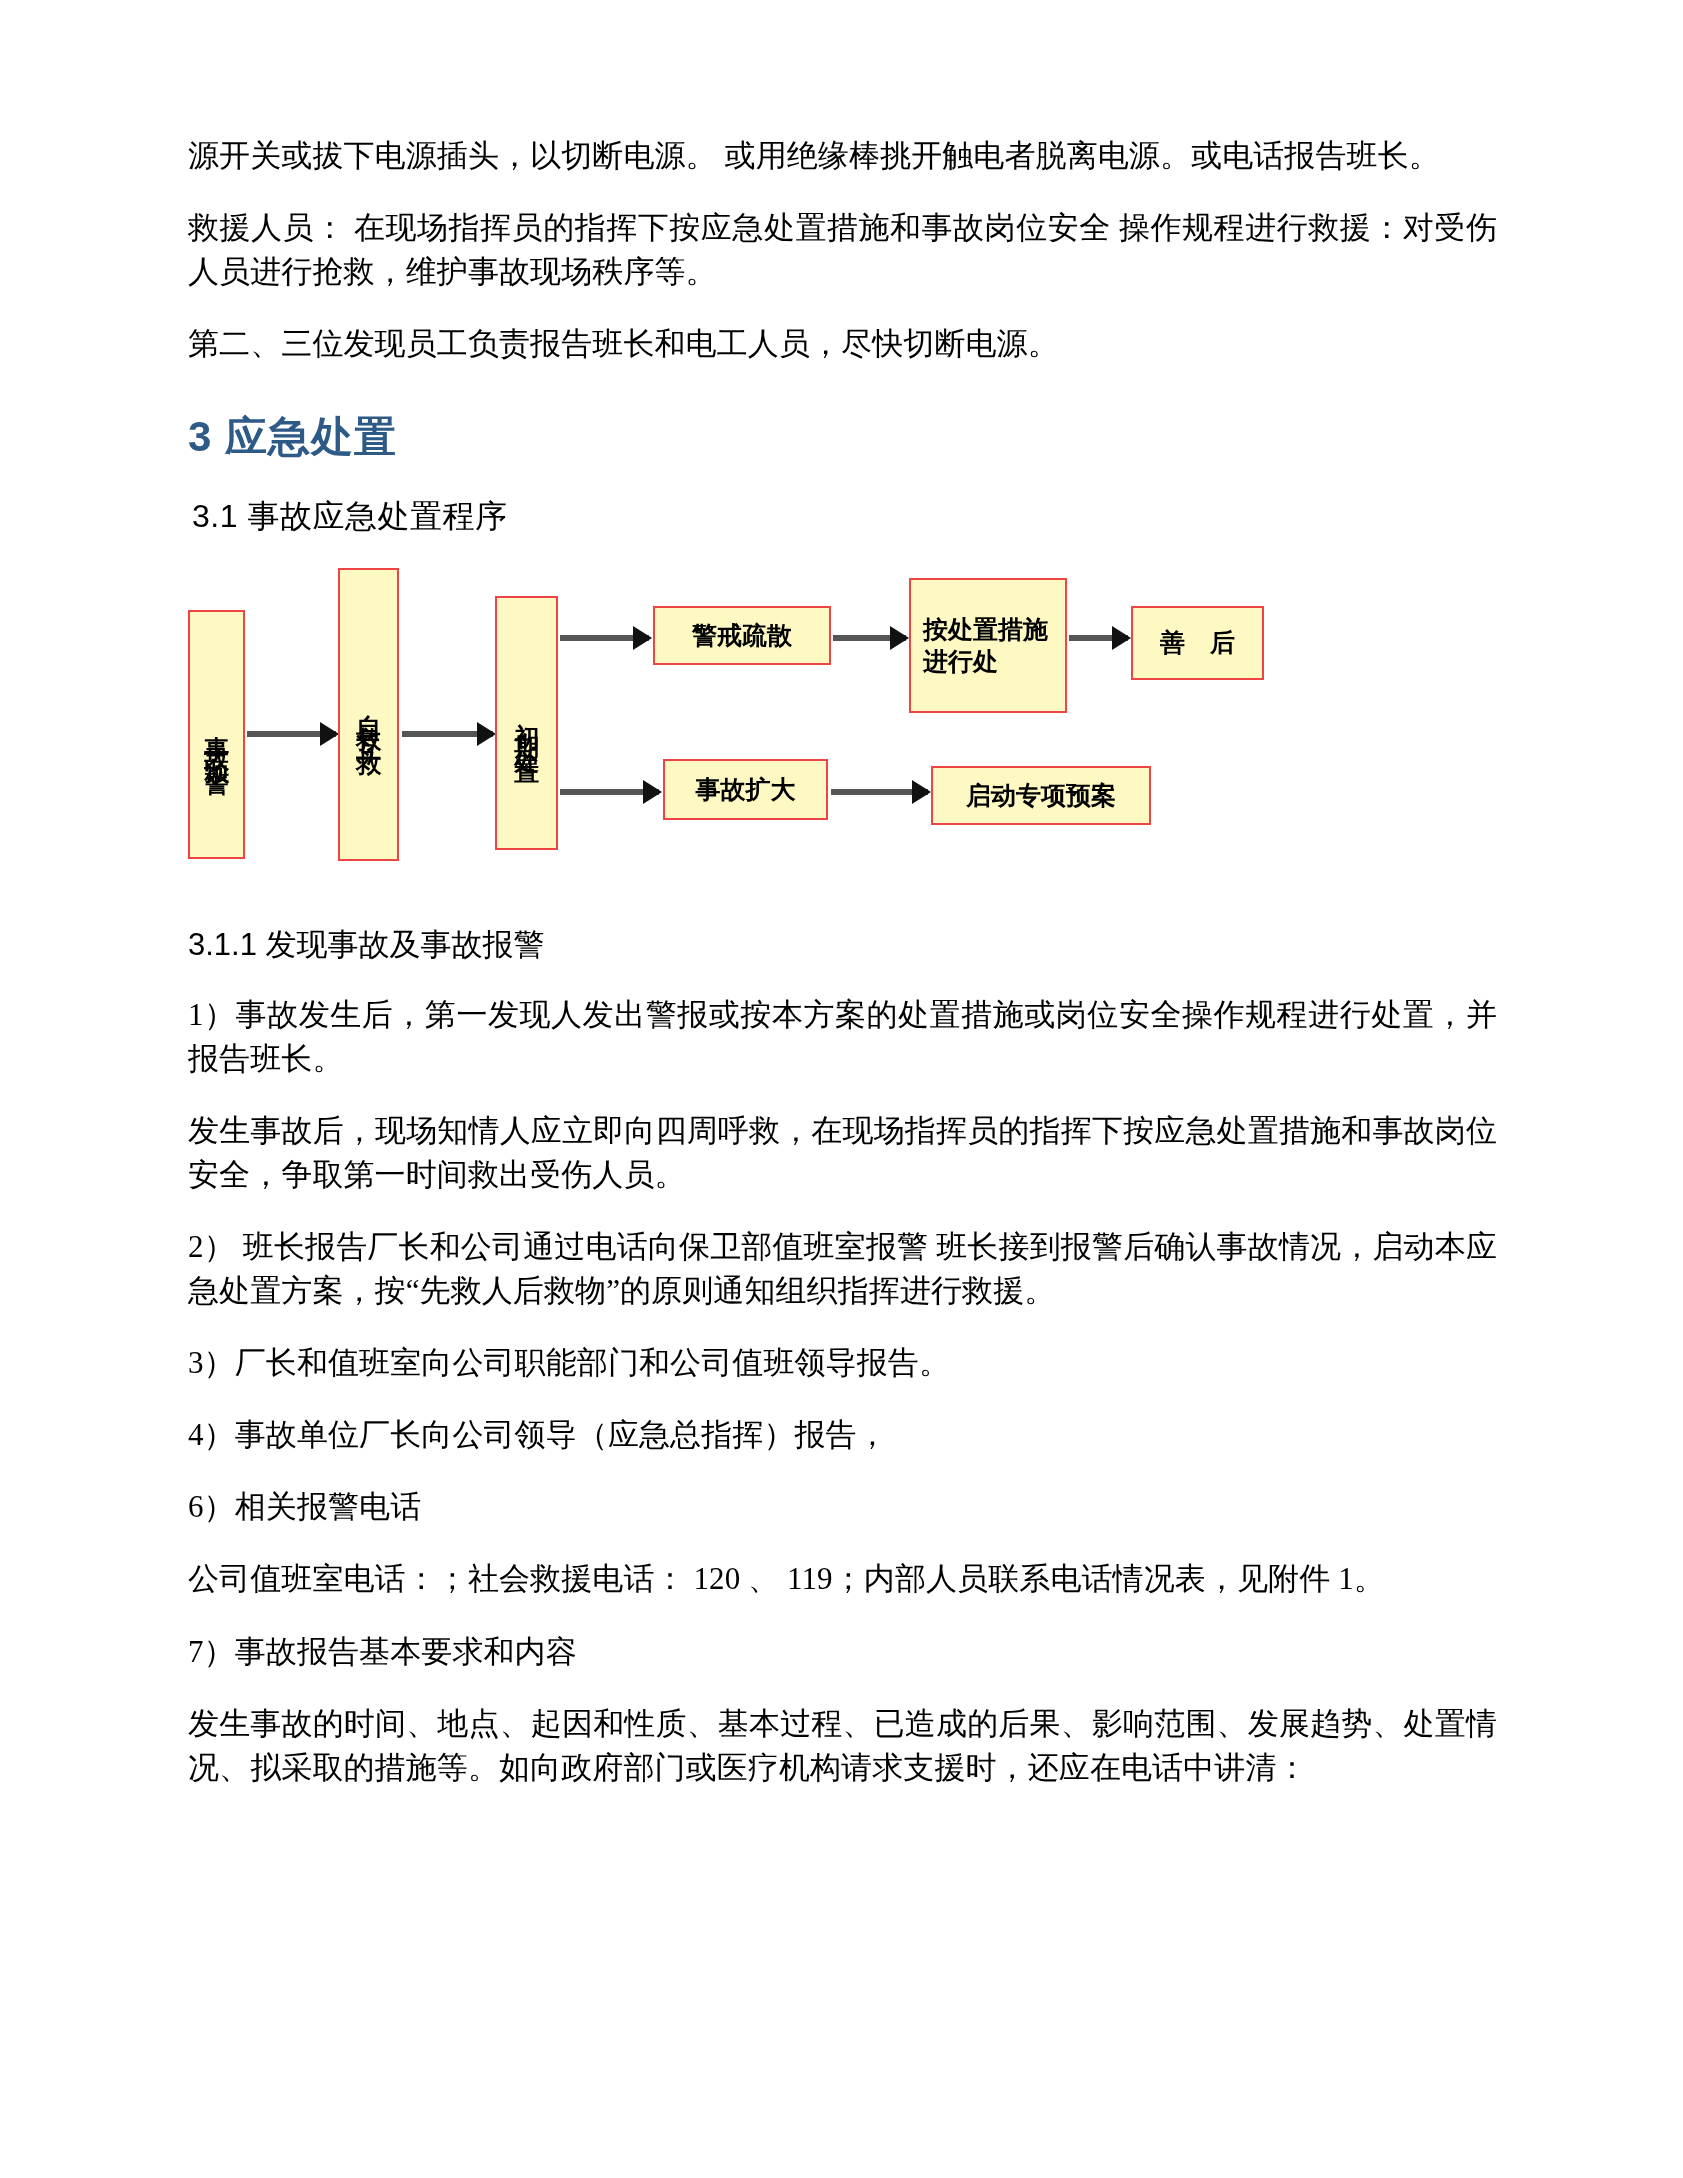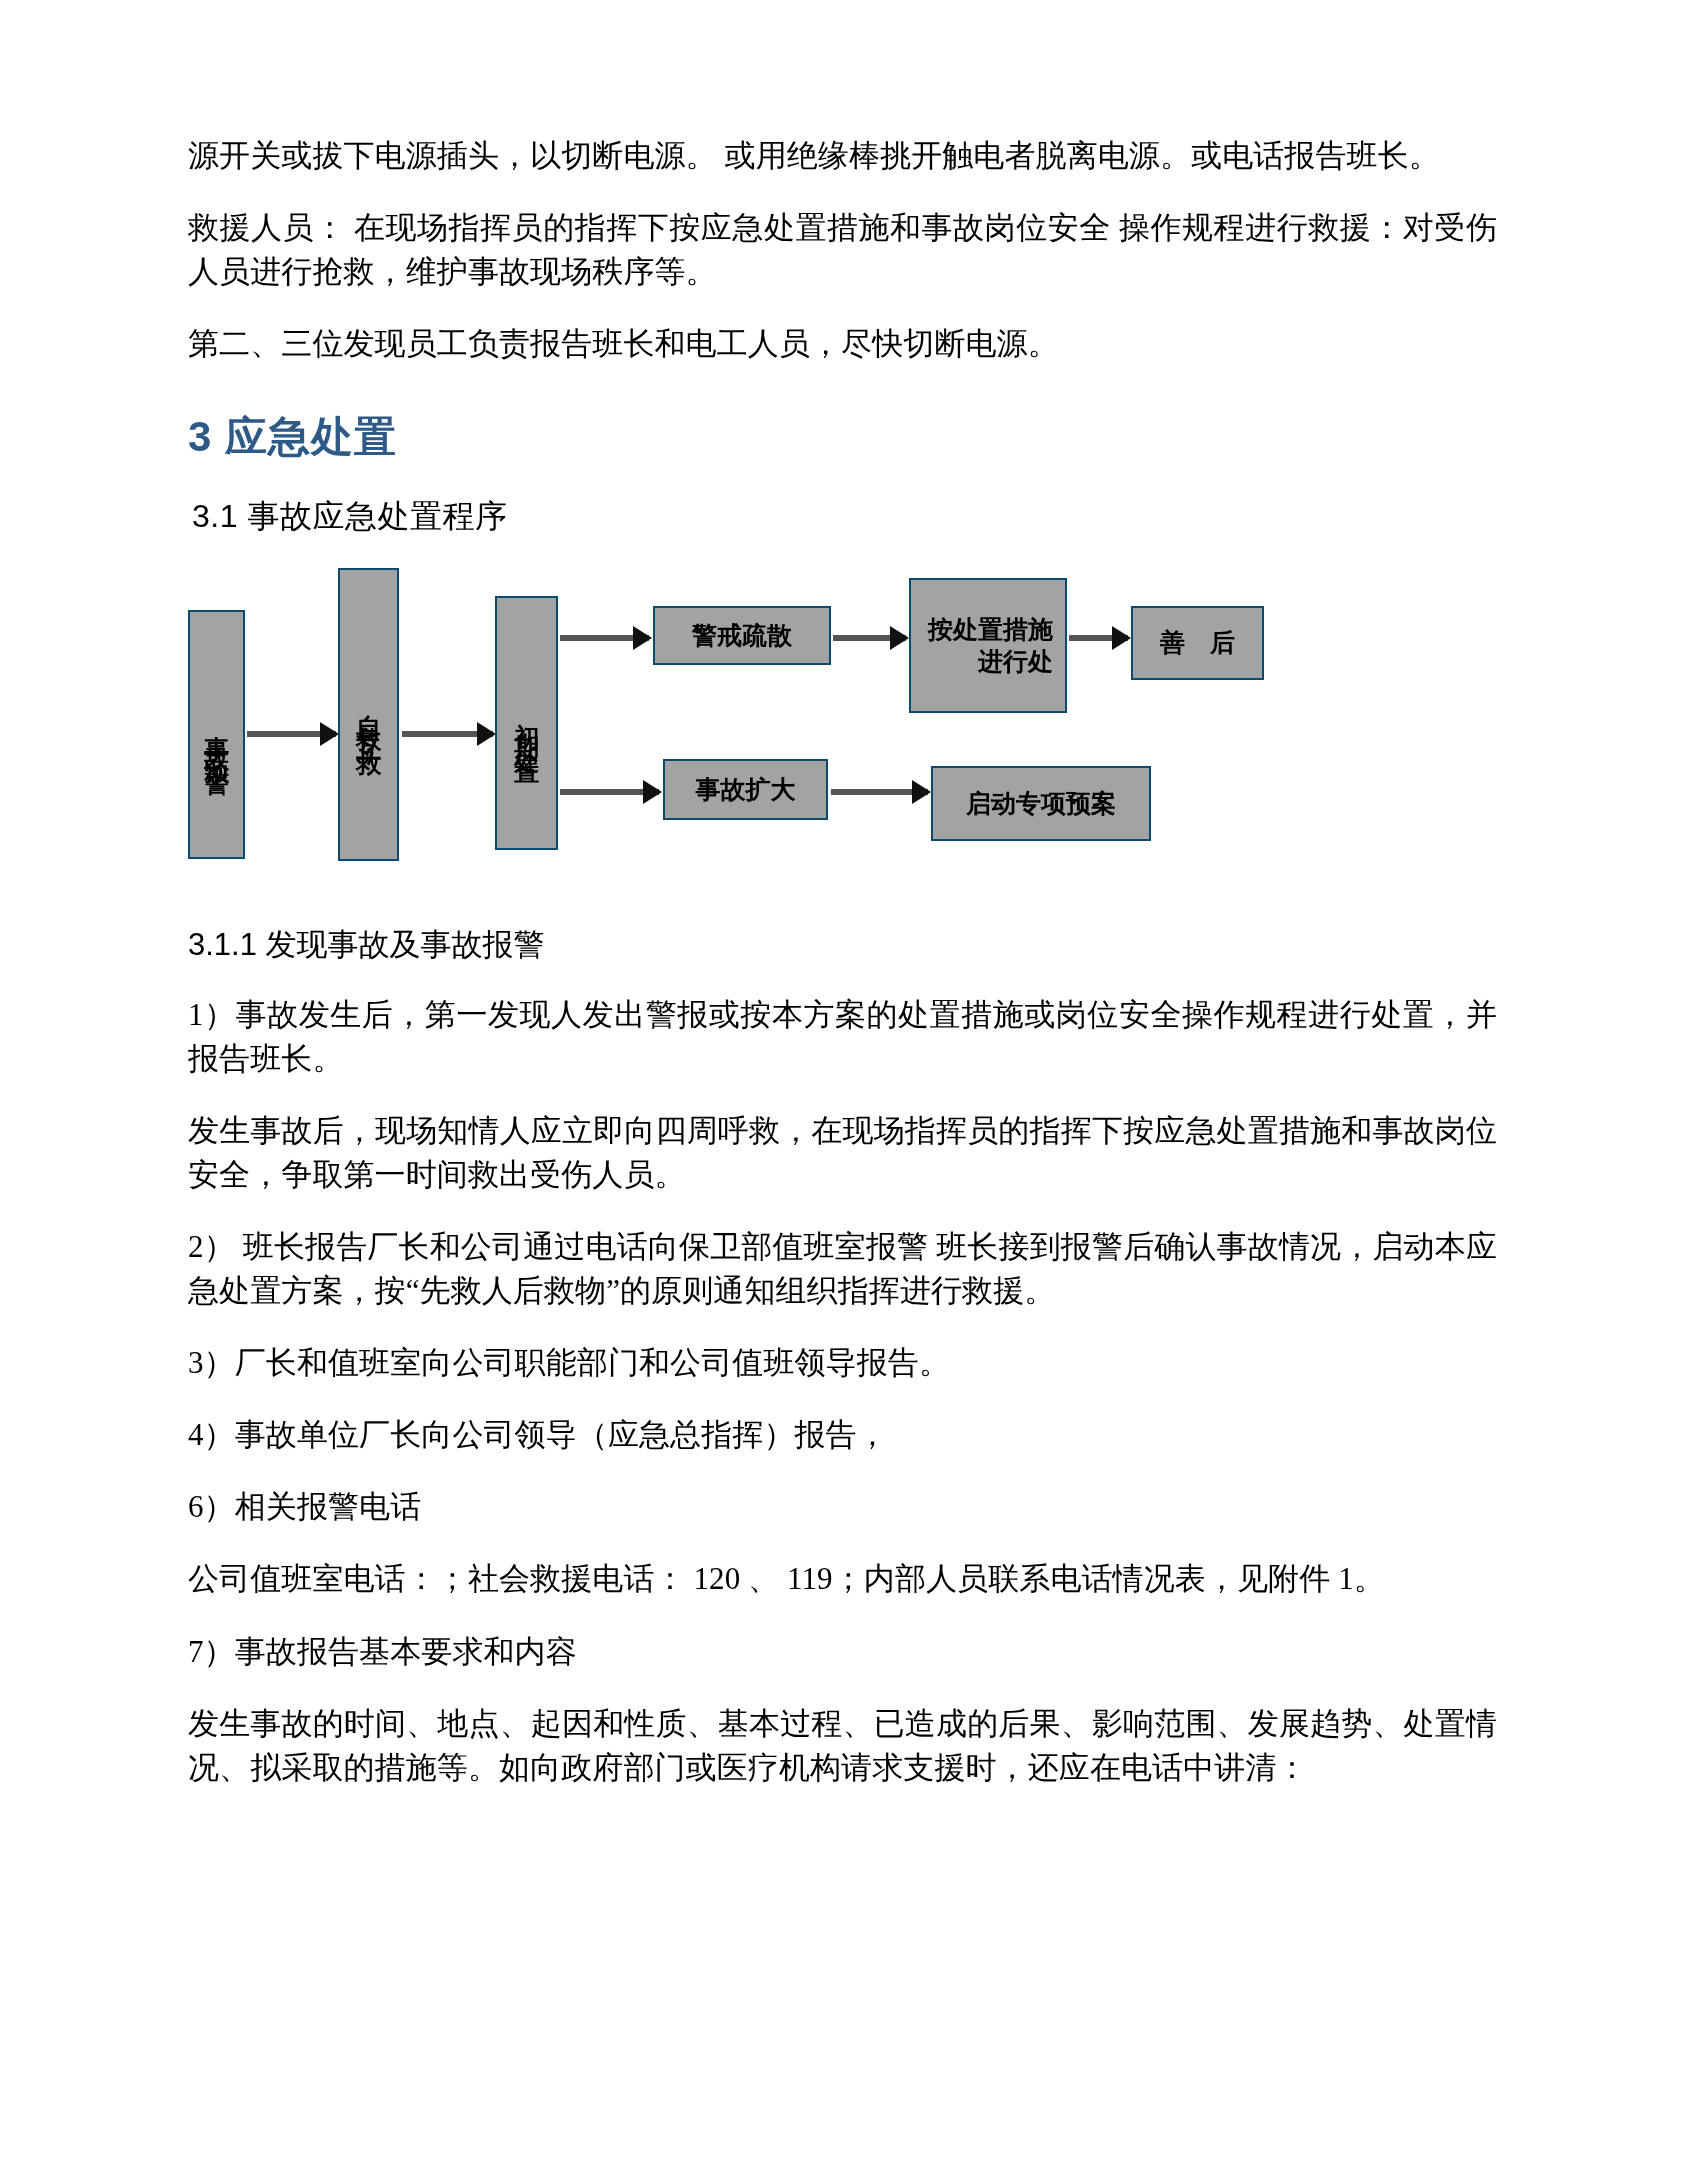--- a/index.html
+++ b/index.html
@@ -71,30 +71,30 @@
   
   .flow-wrap {
     position: relative;
     width: 1309px;
     height: 327px;
     margin: 12px 0 30px 0;
   }
   .fbox {
     position: absolute;
     box-sizing: border-box;
-    border: 2px solid #0c4a6e;
-    background: #a3a3a3;
+    border: 2px solid #ef4444;
+    background: #fef9c3;
     display: flex;
     align-items: center;
     justify-content: center;
     font-family: "Liberation Sans", "DejaVu Sans", sans-serif;
     font-weight: bold;
     font-size: 25px;
     color: #000000;
-    text-align: right;
+    text-align: left;
     line-height: 1.25;
   }
   .fbox.vert {
     writing-mode: vertical-rl;
     text-orientation: upright;
     letter-spacing: 12px;
     padding-top: 8px;
   }
   .fbox.vert > span { display: block; }
   .arrow {
@@ -171,21 +171,21 @@
       </div>
 
       <div class="arrow" style="left:372px; top:221px; width:99px;"></div>
 
       <div class="fbox" style="left:475px; top:191px; width:165px; height:61px;">
         <span>事故扩大</span>
       </div>
 
       <div class="arrow" style="left:643px; top:221px; width:97px;"></div>
 
-      <div class="fbox" style="left:743px; top:198px; width:220px; height:75px;">
+      <div class="fbox" style="left:743px; top:198px; width:220px; height:59px;">
         <span>启动专项预案</span>
       </div>
 
     </div>
 
     <h4 class="h-sub2">3.1.1 发现事故及事故报警</h4>
 
     <p class="para">1）事故发生后，第一发现人发出警报或按本方案的处置措施或岗位安全操作规程进行处置，并报告班长。</p>
 
     <p class="para">发生事故后，现场知情人应立即向四周呼救，在现场指挥员的指挥下按应急处置措施和事故岗位安全，争取第一时间救出受伤人员。</p>

